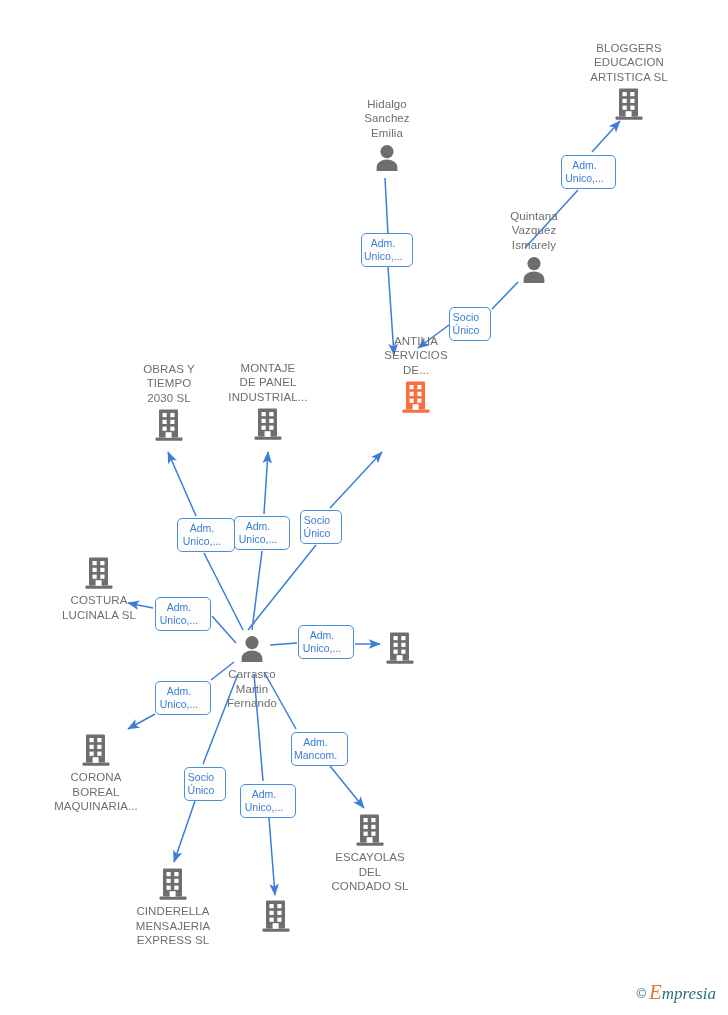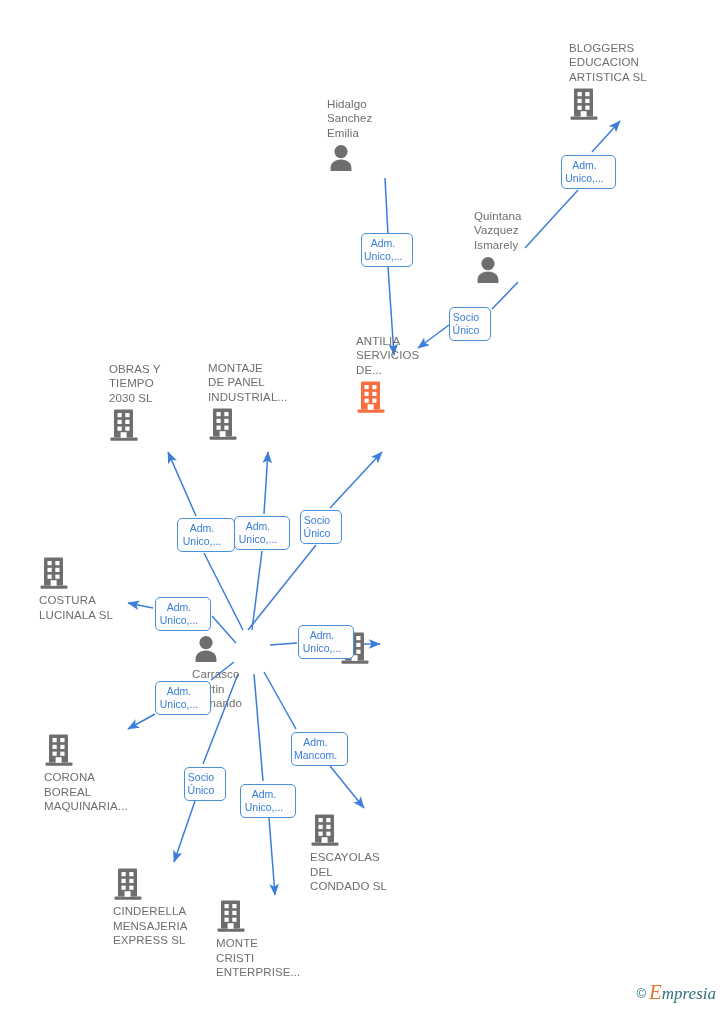--- a/index.html
+++ b/index.html
@@ -21,20 +21,21 @@
     position: absolute;
     left: 0; top: 0;
     width: 728px;
     height: 1015px;
     pointer-events: none;
   }
   .node {
     position: absolute;
     width: 120px;
     margin-left: -60px;
+    text-align: center;
     color: #6e6e6e;
     font-size: 11.5px;
     line-height: 14.5px;
     letter-spacing: 0.1px;
   }
   .node .glyph {
     display: block;
     line-height: 0;
   }
   .node .lbl {
@@ -234,21 +235,21 @@
             <rect x="1.5" y="29.5" width="27" height="3.2" rx="1" fill="#6e6e6e"></rect>
             <rect x="8.5" y="5" width="4.2" height="4.2" fill="#ffffff"></rect>
             <rect x="16.3" y="5" width="4.2" height="4.2" fill="#ffffff"></rect>
             <rect x="8.5" y="11.8" width="4.2" height="4.2" fill="#ffffff"></rect>
             <rect x="16.3" y="11.8" width="4.2" height="4.2" fill="#ffffff"></rect>
             <rect x="8.5" y="18.6" width="4.2" height="4.2" fill="#ffffff"></rect>
             <rect x="16.3" y="18.6" width="4.2" height="4.2" fill="#ffffff"></rect>
             <rect x="11.6" y="24.2" width="6" height="5.6" fill="#ffffff"></rect>
           </svg></span>
       </div>
-      <div class="node below" style="left: 104px; top: 733px;">
+      <div class="node below" style="left: 96px; top: 733px;">
         <span class="glyph"><svg width="30" height="34" viewBox="0 0 30 34" aria-hidden="true">
             <rect x="5" y="1.5" width="19" height="28" rx="1" fill="#6e6e6e"></rect>
             <rect x="1.5" y="29.5" width="27" height="3.2" rx="1" fill="#6e6e6e"></rect>
             <rect x="8.5" y="5" width="4.2" height="4.2" fill="#ffffff"></rect>
             <rect x="16.3" y="5" width="4.2" height="4.2" fill="#ffffff"></rect>
             <rect x="8.5" y="11.8" width="4.2" height="4.2" fill="#ffffff"></rect>
             <rect x="16.3" y="11.8" width="4.2" height="4.2" fill="#ffffff"></rect>
             <rect x="8.5" y="18.6" width="4.2" height="4.2" fill="#ffffff"></rect>
             <rect x="16.3" y="18.6" width="4.2" height="4.2" fill="#ffffff"></rect>
             <rect x="11.6" y="24.2" width="6" height="5.6" fill="#ffffff"></rect>
@@ -294,23 +295,20 @@
             <rect x="5" y="1.5" width="19" height="28" rx="1" fill="#6e6e6e"></rect>
             <rect x="1.5" y="29.5" width="27" height="3.2" rx="1" fill="#6e6e6e"></rect>
             <rect x="8.5" y="5" width="4.2" height="4.2" fill="#ffffff"></rect>
             <rect x="16.3" y="5" width="4.2" height="4.2" fill="#ffffff"></rect>
             <rect x="8.5" y="11.8" width="4.2" height="4.2" fill="#ffffff"></rect>
             <rect x="16.3" y="11.8" width="4.2" height="4.2" fill="#ffffff"></rect>
             <rect x="8.5" y="18.6" width="4.2" height="4.2" fill="#ffffff"></rect>
             <rect x="16.3" y="18.6" width="4.2" height="4.2" fill="#ffffff"></rect>
             <rect x="11.6" y="24.2" width="6" height="5.6" fill="#ffffff"></rect>
           </svg></span>
-        <span class="lbl">MONTE
-CRISTI
-ENTERPRISE...</span>
       </div>
     </div>
   <div id="edge-labels">
       <div class="edge-label" style="left: 361px; top: 233px; width: 52px; height: 34px;">Adm.
 Unico,...</div>
       <div class="edge-label" style="left: 561px; top: 155px; width: 55px; height: 34px;">Adm.
 Unico,...</div>
       <div class="edge-label" style="left: 449px; top: 307px; width: 42px; height: 34px;">Socio
 Único</div>
       <div class="edge-label" style="left: 300px; top: 510px; width: 42px; height: 34px;">Socio

